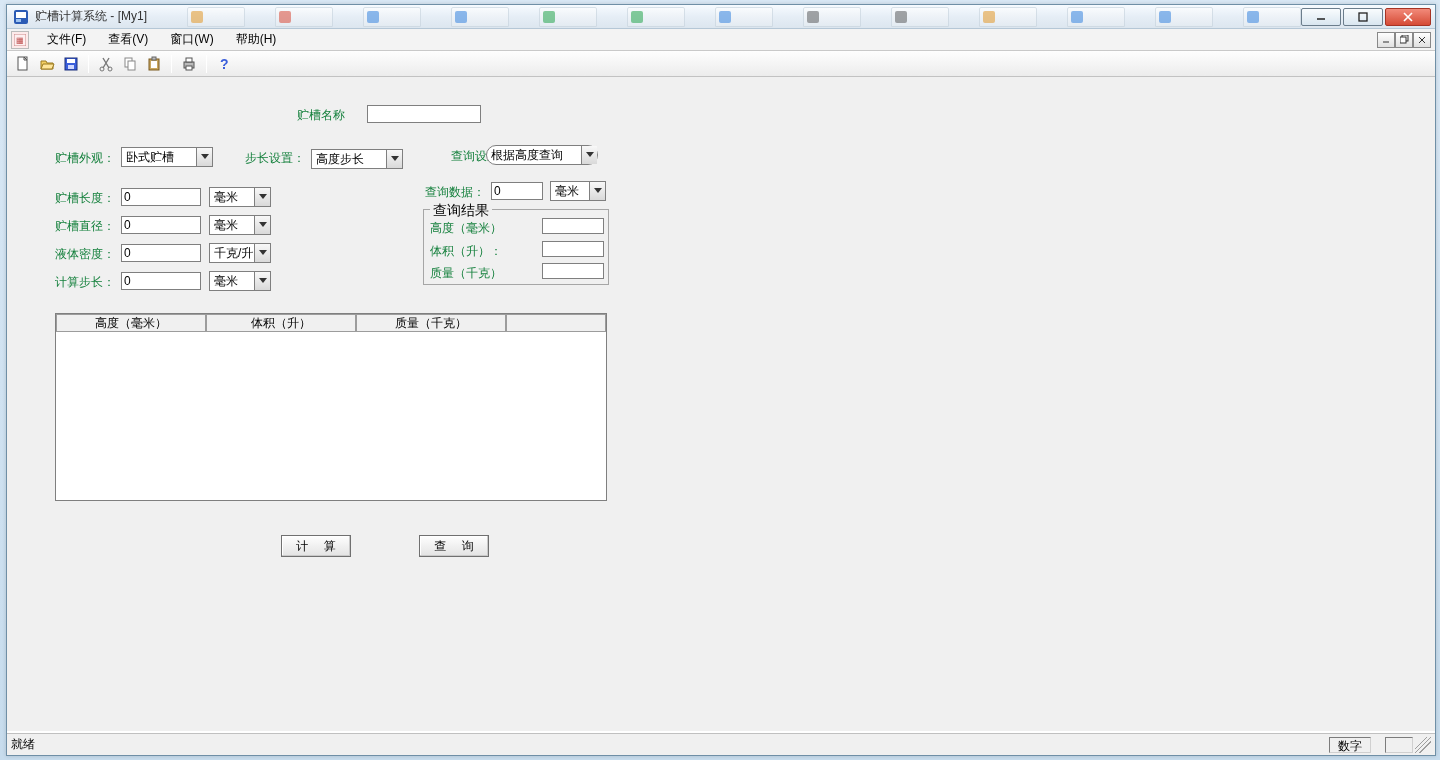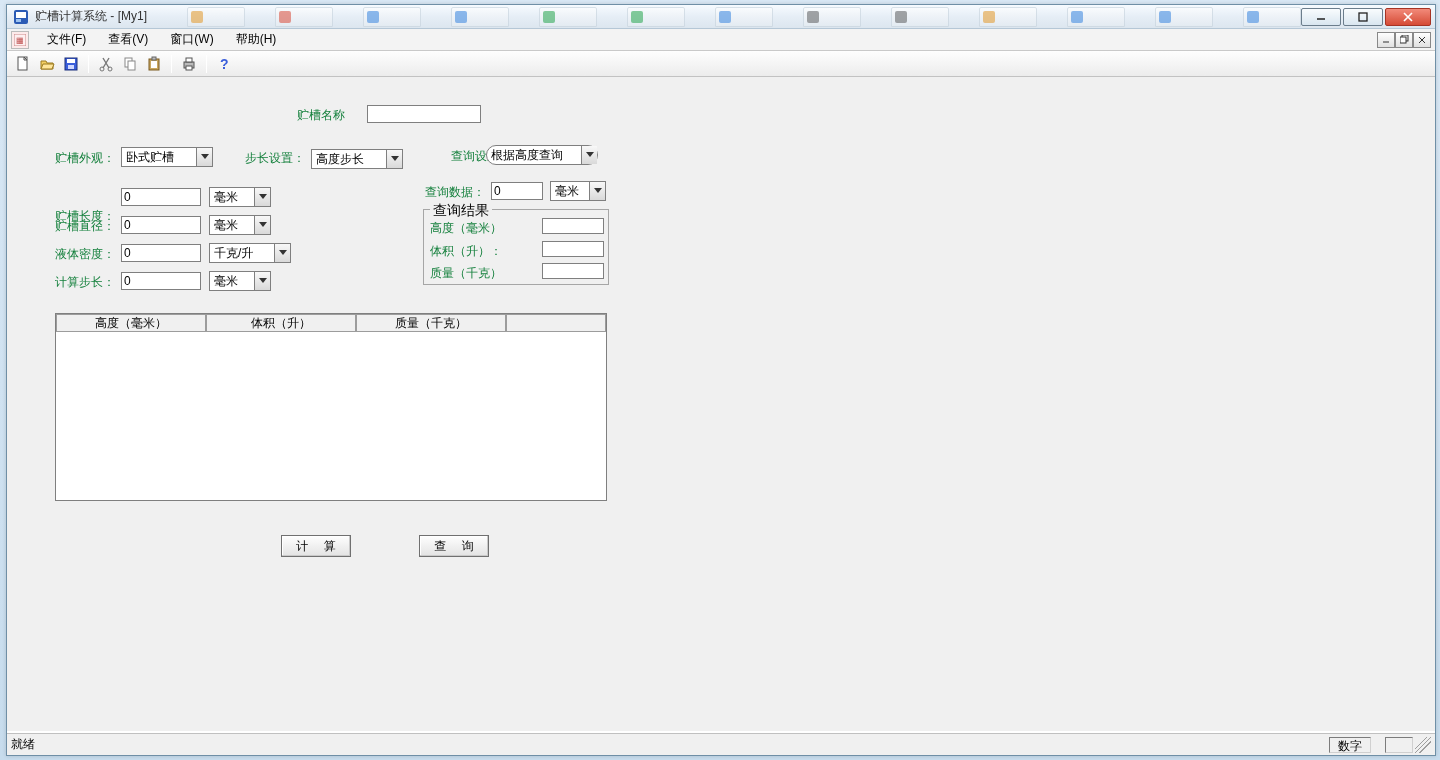--- a/index.html
+++ b/index.html
@@ -229,21 +229,21 @@
       <span class="label" style="left:444px; top:63px;">查询设置：</span>
       <div class="combo" style="left:479px; top:60px; width:112px;border-radius:10px;">
         <span class="comboText">根据高度查询</span>
         <span class="comboBtn">
             <svg width="8" height="6">
               <polygon points="0,0 8,0 4,5" fill="#333"></polygon>
             </svg>
           </span>
       </div>
 
-      <span class="label" style="left:48px; top:105px;margin-top:18px;">贮槽长度：</span>
+      <span class="label" style="left:48px; top:105px;">贮槽长度：</span>
       <input class="inputbox" style="left: 114px; top: 103px; width: 80px;" value="0">
       <div class="combo" style="left:202px; top:102px; width:62px;">
         <span class="comboText">毫米</span>
         <span class="comboBtn">
             <svg width="8" height="6">
               <polygon points="0,0 8,0 4,5" fill="#333"></polygon>
             </svg>
           </span>
       </div>
 
@@ -253,21 +253,21 @@
         <span class="comboText">毫米</span>
         <span class="comboBtn">
             <svg width="8" height="6">
               <polygon points="0,0 8,0 4,5" fill="#333"></polygon>
             </svg>
           </span>
       </div>
 
       <span class="label" style="left:48px; top:161px;">液体密度：</span>
       <input class="inputbox" style="left: 114px; top: 159px; width: 80px;" value="0">
-      <div class="combo" style="left:202px; top:158px; width:82px;justify-content:flex-end;">
+      <div class="combo" style="left:202px; top:158px; width:62px;justify-content:flex-end;">
         <span class="comboText">千克/升</span>
         <span class="comboBtn">
             <svg width="8" height="6">
               <polygon points="0,0 8,0 4,5" fill="#333"></polygon>
             </svg>
           </span>
       </div>
 
       <span class="label" style="left:48px; top:189px;">计算步长：</span>
       <input class="inputbox" style="left: 114px; top: 187px; width: 80px;" value="0">

